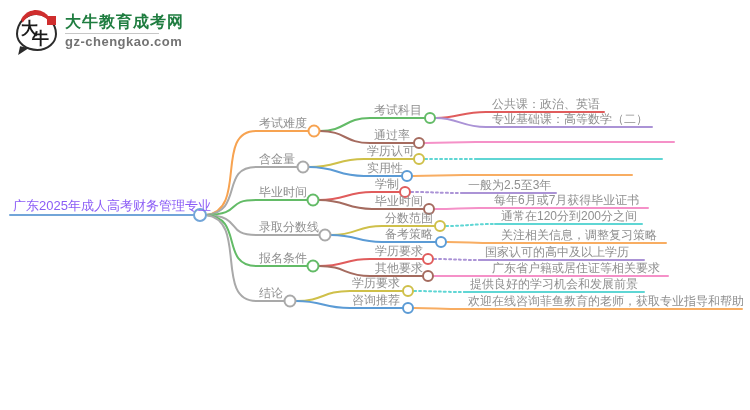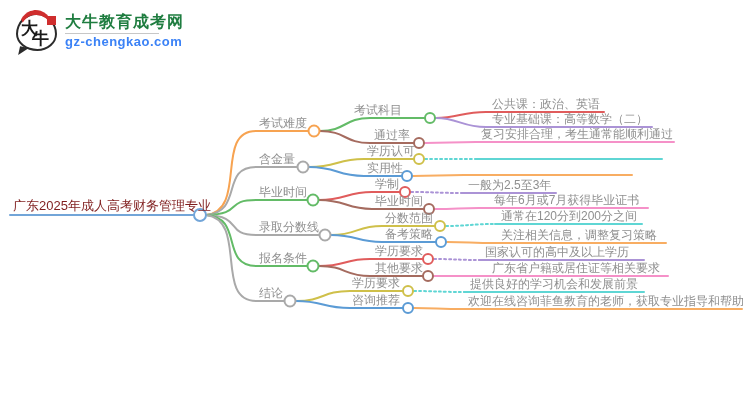--- a/index.html
+++ b/index.html
@@ -2,41 +2,41 @@
 <html><head>
 <meta charset="utf-8">
 <style>
   html,body{margin:0;padding:0;background:#ffffff;}
   body{width:750px;height:410px;position:relative;overflow:hidden;
        font-family:"Liberation Sans","DejaVu Sans",sans-serif;}
   .mindmap{position:absolute;left:0;top:0;width:750px;height:410px;}
   svg.links{position:absolute;left:0;top:0;}
   .lbl{position:absolute;font-size:12px;line-height:14px;color:#8f8f8f;
        white-space:nowrap;cursor:default;}
-  .lbl.root{font-size:13px;color:#7f1d1d;}
+  .lbl.root{font-size:13px;color:#8b5cf6;}
   
   .logo{position:absolute;left:16px;top:13px;display:flex;align-items:flex-start;}
   .bubble{position:relative;width:37px;height:34px;border:2px solid #2b2b2b;
           border-radius:50% 50% 48% 52%/55% 55% 45% 45%;background:#fff;}
   .bubble .tail{position:absolute;left:1px;bottom:-7px;width:0;height:0;
           border-left:9px solid #2b2b2b;border-bottom:9px solid transparent;
           transform:rotate(12deg);}
   .bubble .char-da{position:absolute;left:3px;top:2px;font-family:"DejaVu Serif","Liberation Serif",serif;
           font-weight:bold;font-size:17px;color:#1a1a1a;}
   .bubble .char-niu{position:absolute;left:14px;top:12px;font-family:"DejaVu Serif","Liberation Serif",serif;
           font-weight:bold;font-size:17px;color:#1a1a1a;}
   .bubble .arc{position:absolute;left:0px;top:-5px;width:30px;height:14px;
           border-radius:50% 50% 0 0/100% 100% 0 0;border-top:5px solid #cf2e2e;
           border-left:2px solid transparent;border-right:2px solid transparent;
           transform:rotate(-6deg);}
   .bubble .seal{position:absolute;right:-1px;top:1px;width:9px;height:9px;background:#cf2e2e;}
   .logo-text{margin-left:8px;display:flex;flex-direction:column;}
   .logo-title{font-size:16px;font-weight:bold;color:#1f7d40;letter-spacing:1px;line-height:18px;}
   .logo-divider{width:94px;height:1px;background:#c7c7c7;margin:2px 0 1px 0;}
-  .logo-sub{font-size:13px;font-weight:bold;color:#3b82f6;letter-spacing:0.5px;line-height:14px;}
+  .logo-sub{font-size:13px;font-weight:bold;color:#737373;letter-spacing:0.5px;line-height:14px;}
 </style>
 </head>
 <body>
 
 <div class="logo">
   <div class="bubble">
     <span class="arc"></span>
     <span class="seal"></span>
     <span class="char-da">大</span>
     <span class="char-niu">牛</span>
@@ -121,36 +121,35 @@
 
 <div class="lbl root" style="left:13px;top:199px">广东2025年成人高考财务管理专业</div>
 
 <div class="lbl" style="left:259px;top:116px">考试难度</div>
 <div class="lbl" style="left:259px;top:152px">含金量</div>
 <div class="lbl" style="left:259px;top:185px">毕业时间</div>
 <div class="lbl" style="left:259px;top:220px">录取分数线</div>
 <div class="lbl" style="left:259px;top:251px">报名条件</div>
 <div class="lbl" style="left:259px;top:286px">结论</div>
 
-<div class="lbl" style="left:354px;top:103px">考试科目</div>
+<div class="lbl" style="left:374px;top:103px">考试科目</div>
 <div class="lbl" style="left:374px;top:128px">通过率</div>
 <div class="lbl" style="left:367px;top:144px">学历认可</div>
 <div class="lbl" style="left:367px;top:161px">实用性</div>
 <div class="lbl" style="left:375px;top:177px">学制</div>
 <div class="lbl" style="left:375px;top:194px">毕业时间</div>
 <div class="lbl" style="left:385px;top:211px">分数范围</div>
 <div class="lbl" style="left:385px;top:227px">备考策略</div>
 <div class="lbl" style="left:375px;top:244px">学历要求</div>
 <div class="lbl" style="left:375px;top:261px">其他要求</div>
 <div class="lbl" style="left:352px;top:276px">学历要求</div>
 <div class="lbl" style="left:352px;top:293px">咨询推荐</div>
 
 <div class="lbl" style="left:492px;top:97px">公共课：政治、英语</div>
 <div class="lbl" style="left:492px;top:112px">专业基础课：高等数学（二）</div>
-<div class="lbl" style="left:481px;top:127px">复习安排合理，考生通常能顺利通过</div>
 <div class="lbl" style="left:468px;top:178px">一般为2.5至3年</div>
 <div class="lbl" style="left:494px;top:193px">每年6月或7月获得毕业证书</div>
 <div class="lbl" style="left:501px;top:209px">通常在120分到200分之间</div>
 <div class="lbl" style="left:501px;top:228px">关注相关信息，调整复习策略</div>
 <div class="lbl" style="left:485px;top:245px">国家认可的高中及以上学历</div>
 <div class="lbl" style="left:492px;top:261px">广东省户籍或居住证等相关要求</div>
 <div class="lbl" style="left:470px;top:277px">提供良好的学习机会和发展前景</div>
 <div class="lbl" style="left:468px;top:294px">欢迎在线咨询菲鱼教育的老师，获取专业指导和帮助</div>
 
 </div>

